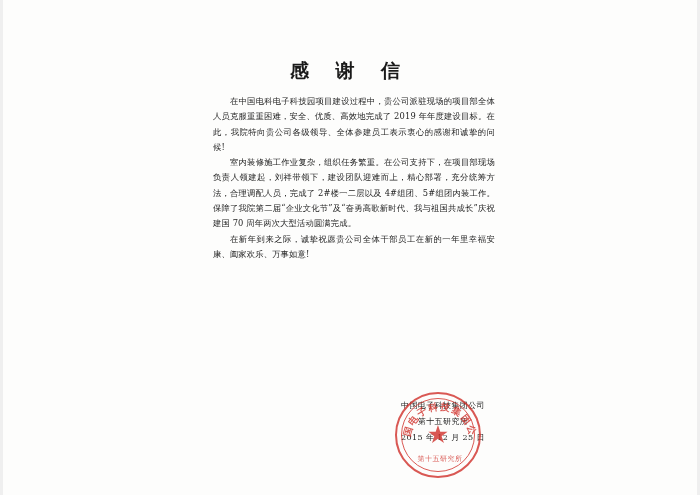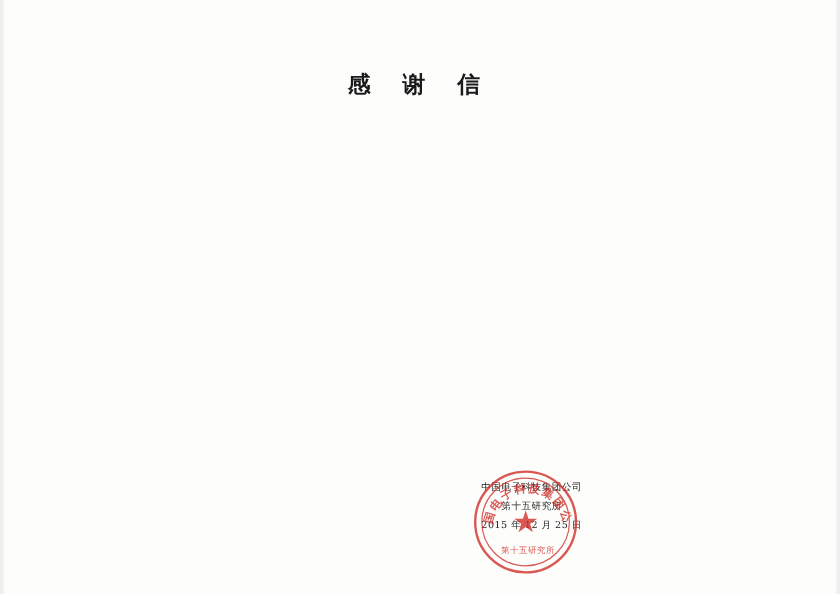--- a/index.html
+++ b/index.html
@@ -134,20 +134,23 @@
 <body>
 
 <div class="page">
 
   <div class="edge edge-left"></div>
   <div class="edge edge-right"></div>
 
   <div class="doc-title">感 谢 信</div>
 
   <div class="body-block">
+    <p class="para">在中国电科电子科技园项目建设过程中，贵公司派驻现场的项目部全体人员克服重重困难，安全、优质、高效地完成了 2019 年年度建设目标。在此，我院特向贵公司各级领导、全体参建员工表示衷心的感谢和诚挚的问候!</p>
+    <p class="para">室内装修施工作业复杂，组织任务繁重。在公司支持下，在项目部现场负责人领建起，刘祥带领下，建设团队迎难而上，精心部署，充分统筹方法，合理调配人员，完成了 2#楼一二层以及 4#组团、5#组团内装工作。保障了我院第二届“企业文化节”及“奋勇高歌新时代、我与祖国共成长”庆祝建国 70 周年两次大型活动圆满完成。</p>
+    <p class="para">在新年到来之际，诚挚祝愿贵公司全体干部员工在新的一年里幸福安康、阖家欢乐、万事如意!</p>
   </div>
 
   <div class="sign-block">
     <span class="sign-line">中国电子科技集团公司</span>
     <span class="sign-line">第十五研究所</span>
     <span class="sign-line">2015 年 12 月 25 日</span>
   </div>
 
   <div class="stamp">
     <div class="inner-ring"></div>

